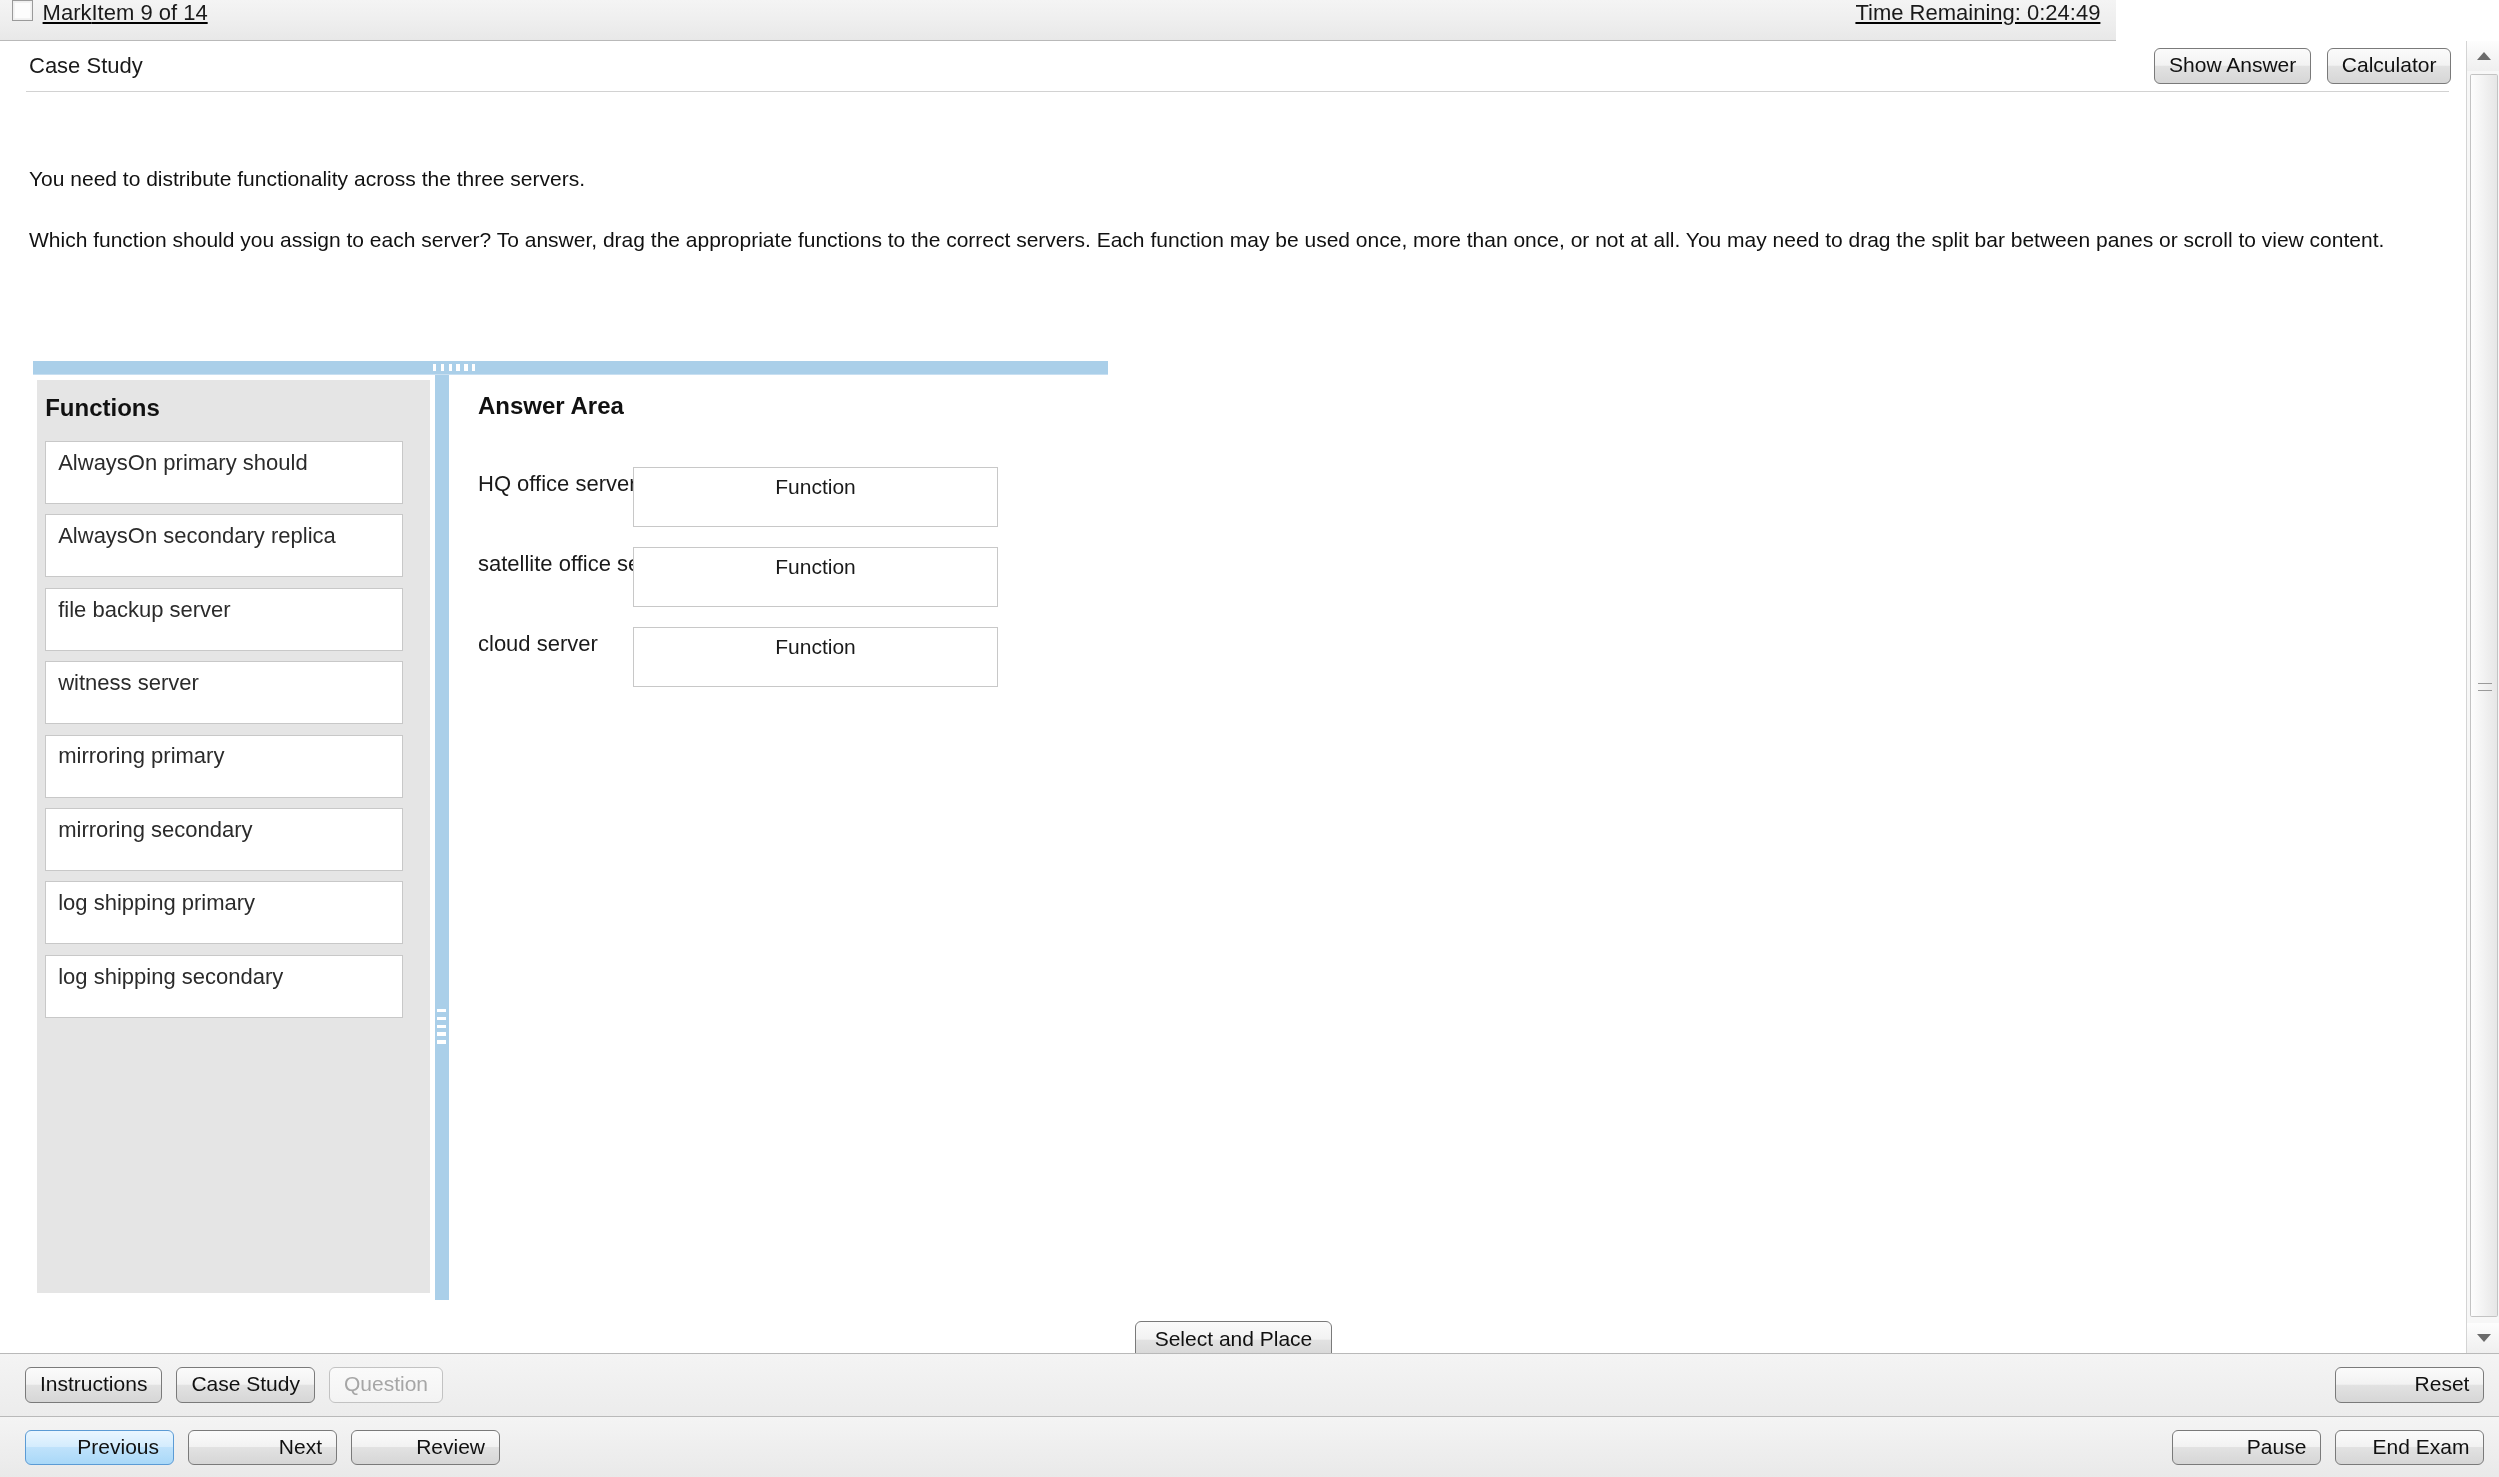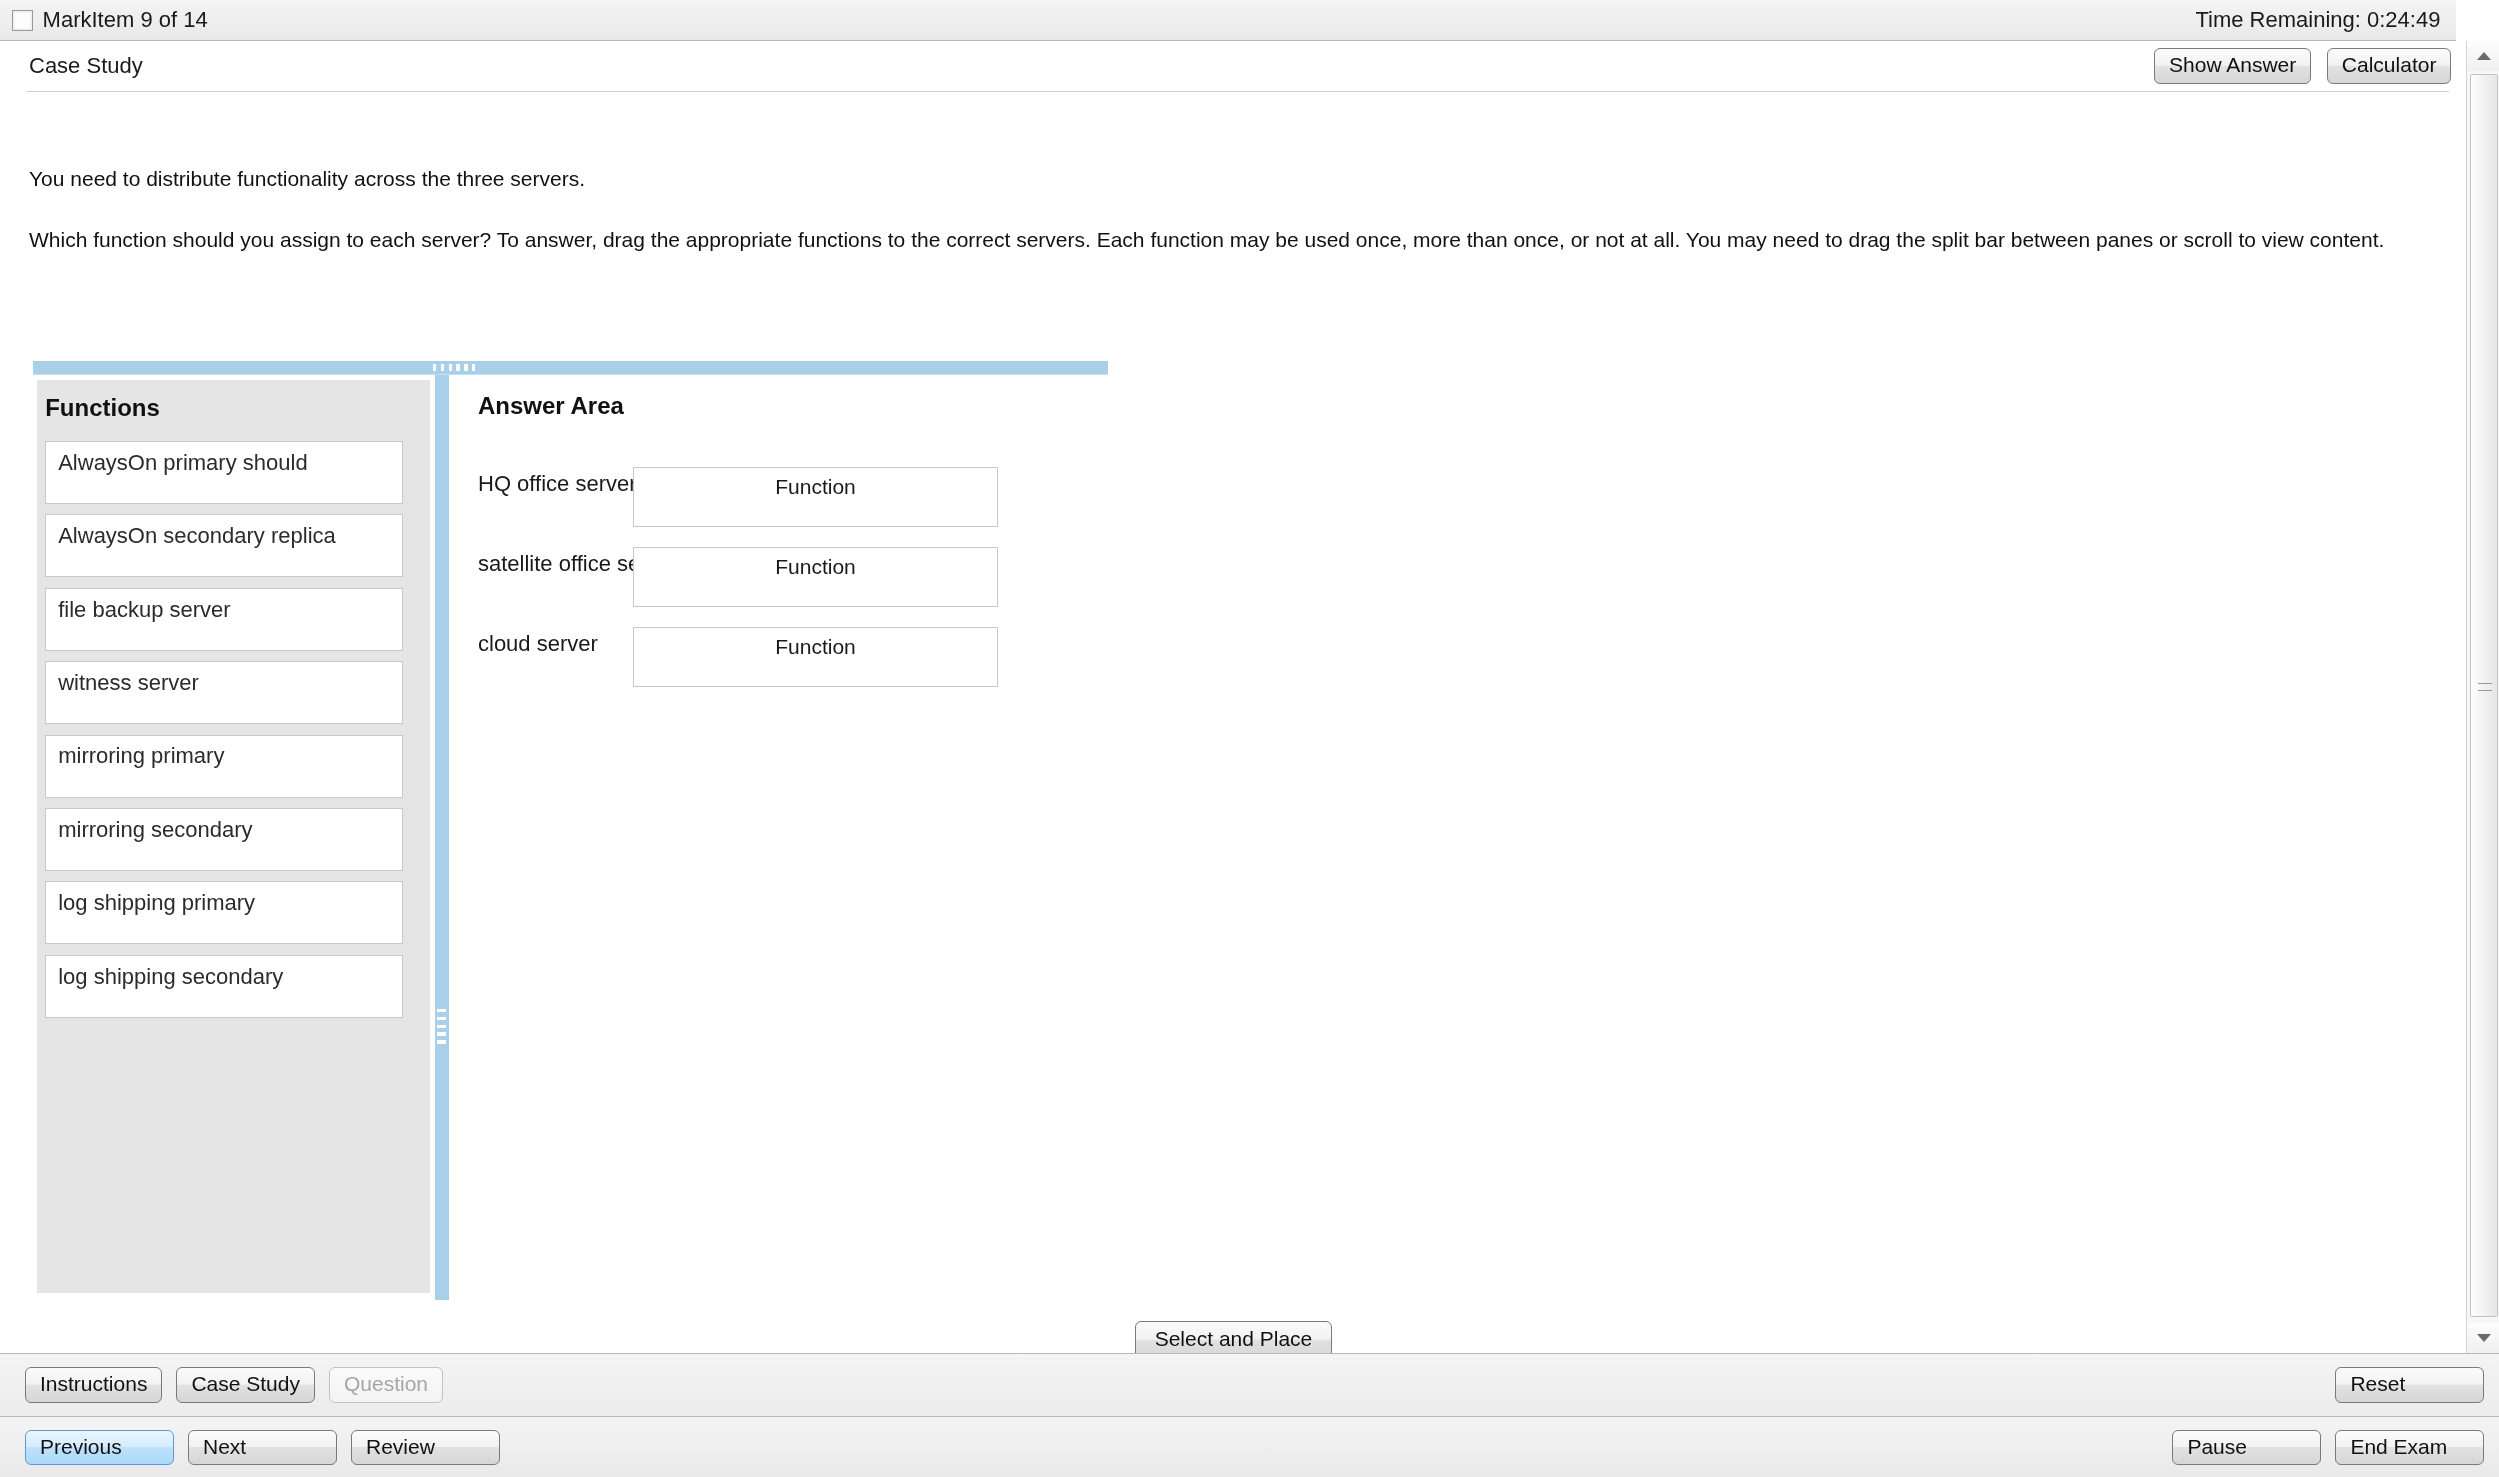--- a/index.html
+++ b/index.html
@@ -7,24 +7,24 @@
     margin: 0; padding: 0;
     width: 2500px; height: 1478px;
     background: #ffffff;
     font-family: "Liberation Sans", sans-serif;
     overflow: hidden;
   }
 
   
   .topbar {
     position: absolute; left: 0; top: 0;
-    width: 2456px; height: 41px;
+    width: 2116px; height: 41px;
     background: linear-gradient(to bottom, #f4f4f4 0%, #eeeeee 55%, #e8e8e8 100%);
     border-bottom: 0.9px solid #b9b9b9;
-    display: flex; align-items: center;
+    display: flex;  text-decoration: underline;
   }
   .mark-box {
     margin-left: 12px;
     width: 21px; height: 21px;
     background: #fdfdfd;
     border: 0.9px solid #9a9a9a;
     box-shadow: inset 0 0 0 1.7px #f0f0f0;
     flex: 0 0 auto;
   }
   .mark-label {
@@ -222,21 +222,21 @@
   .botbar2 {
     position: absolute; left: 0; top: 1416px;
     width: 2500px; height: 62px;
     background: linear-gradient(to bottom,#f4f4f4,#e9e9e9);
     border-top: 0.9px solid #b9b9b9;
     display: flex; align-items: center;
   }
   .bb-left { display: flex; gap: 14px; margin-left: 25px; }
   .bb-right { display: flex; gap: 14px; margin-left: auto; margin-right: 15.6px; }
   .botbar1 .btn, .botbar2 .btn { font-size: 21px; min-width: 0; }
-  .nav-btn { min-width: 149px !important; text-align: left; }
+  .nav-btn { min-width: 149px !important; text-align: right; }
   .tab-btn { min-width: 0; }
 </style>
 </head>
 <body>
 
 <div class="topbar">
   <div class="mark-box"></div>
   <span class="mark-label">Mark</span>
   <span class="item-count">Item 9 of 14</span>
   <span class="time-remaining">Time Remaining: 0:24:49</span>

